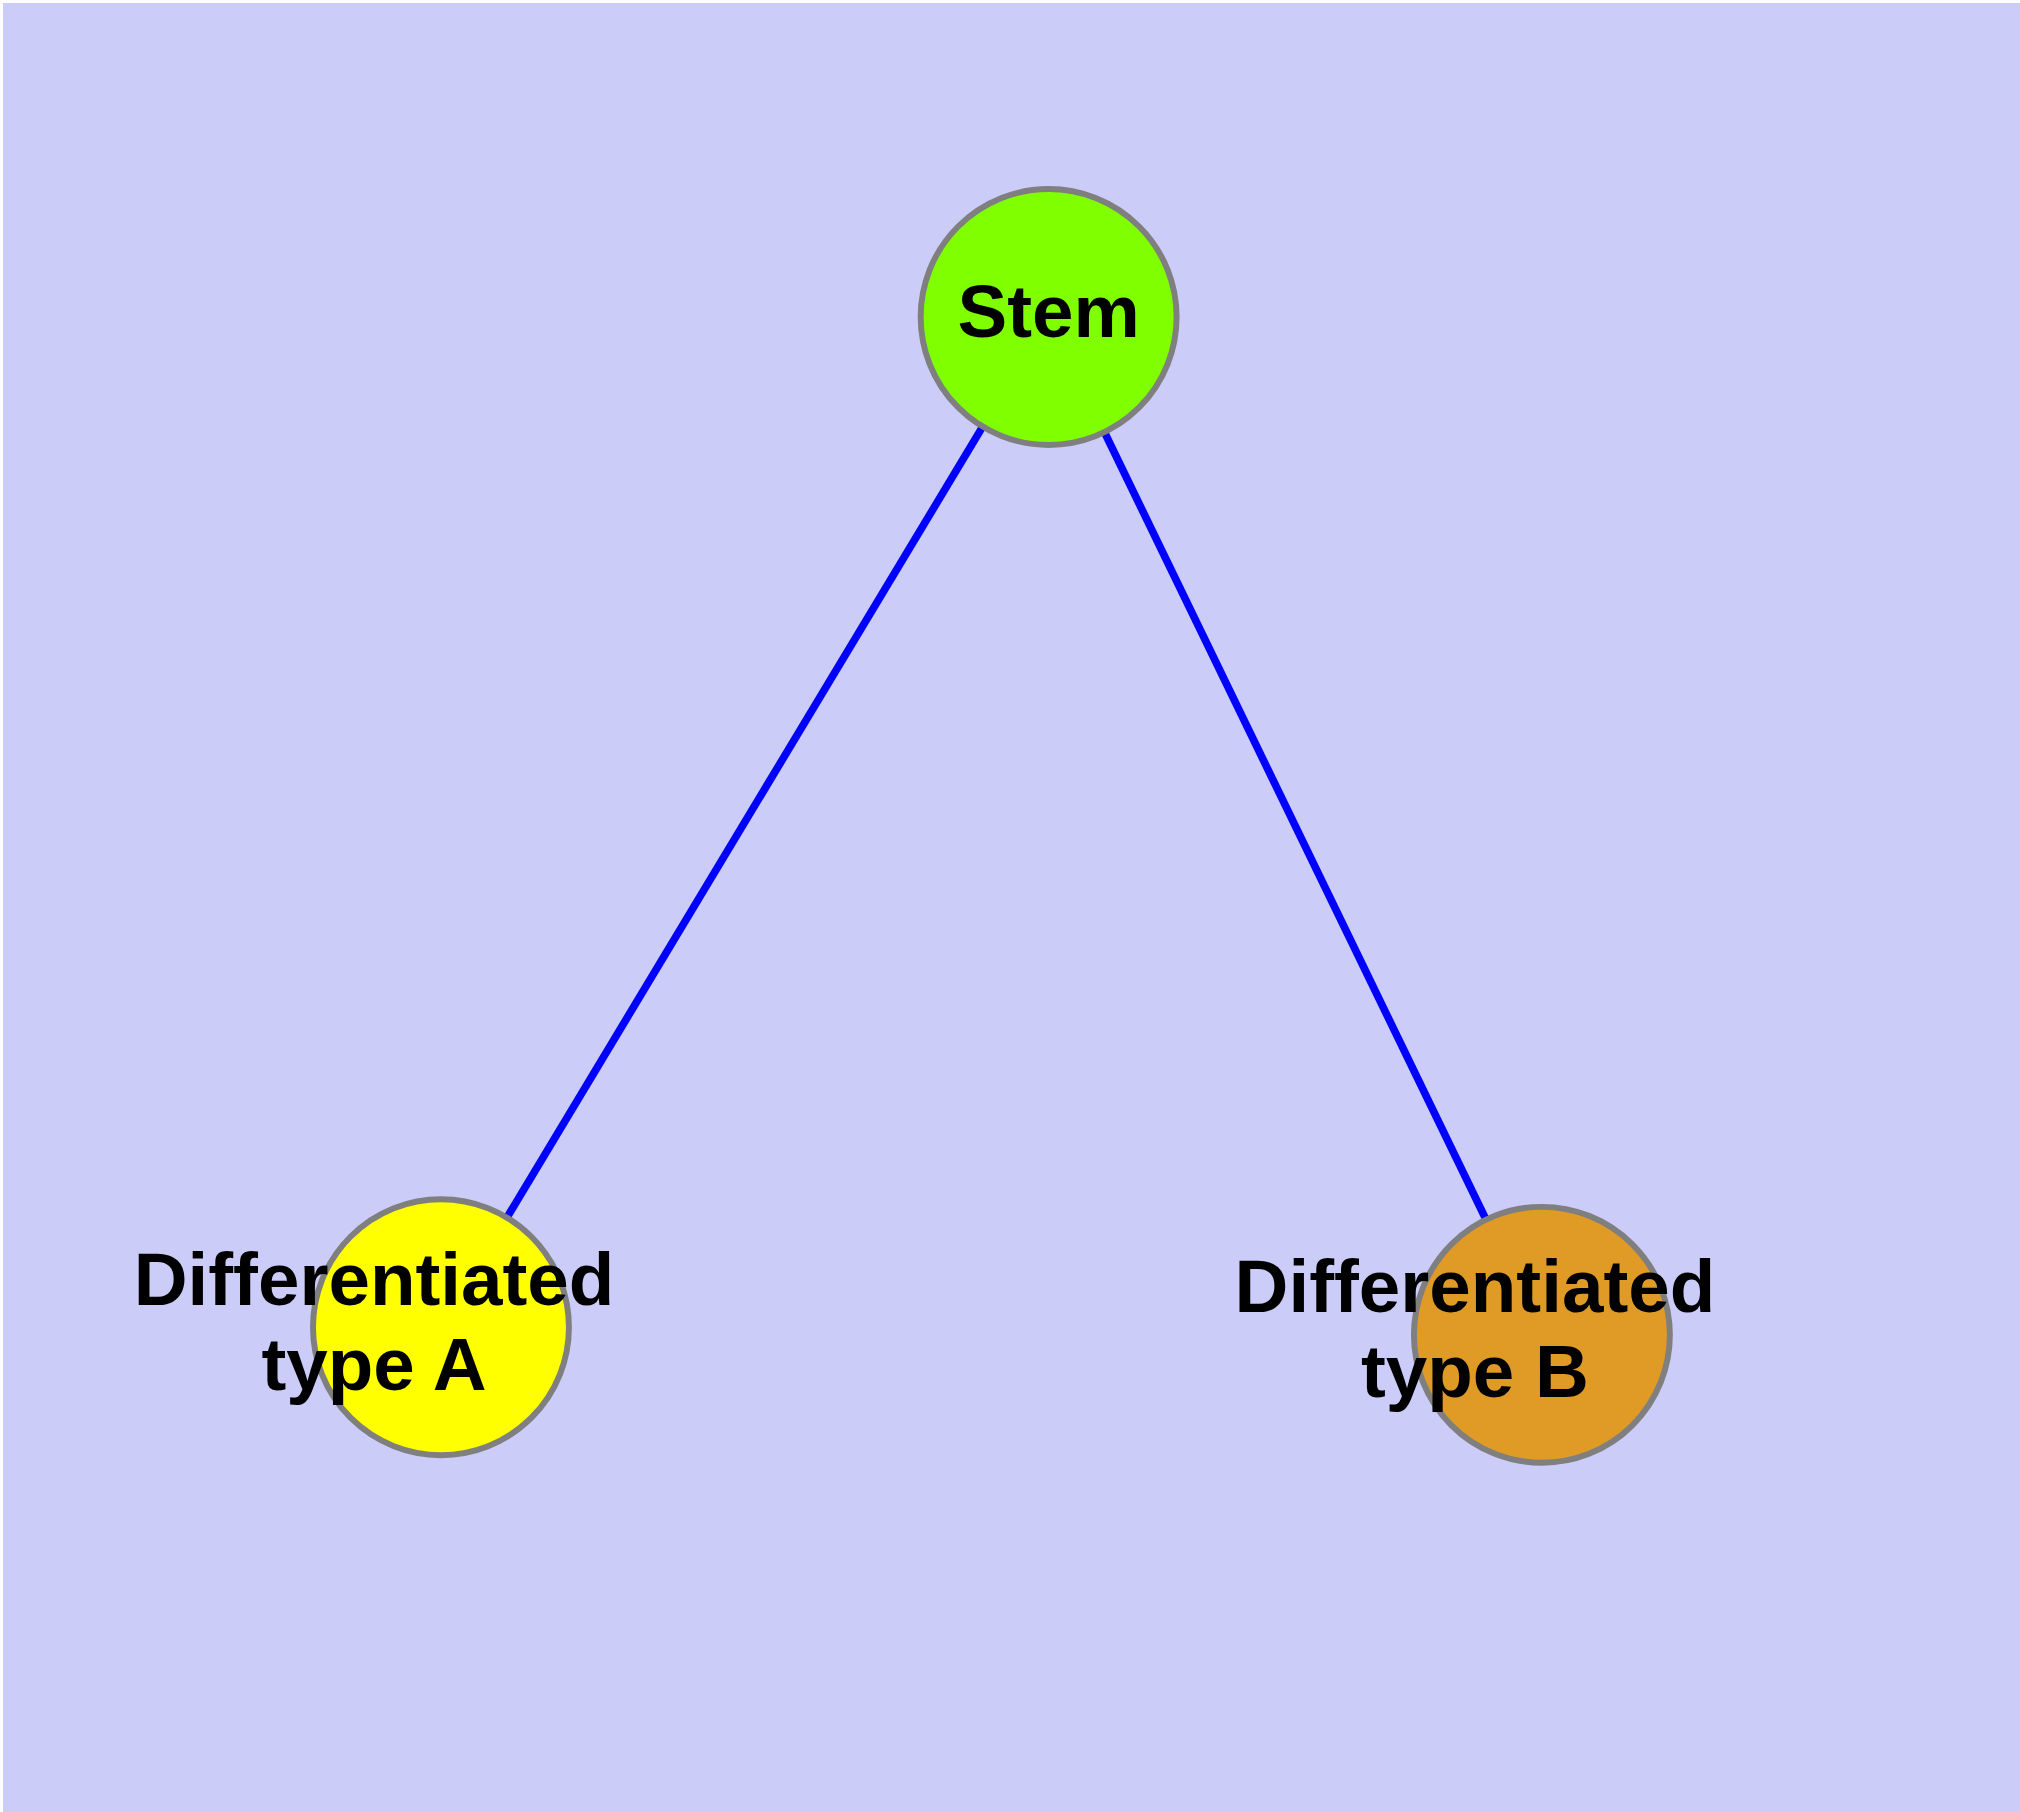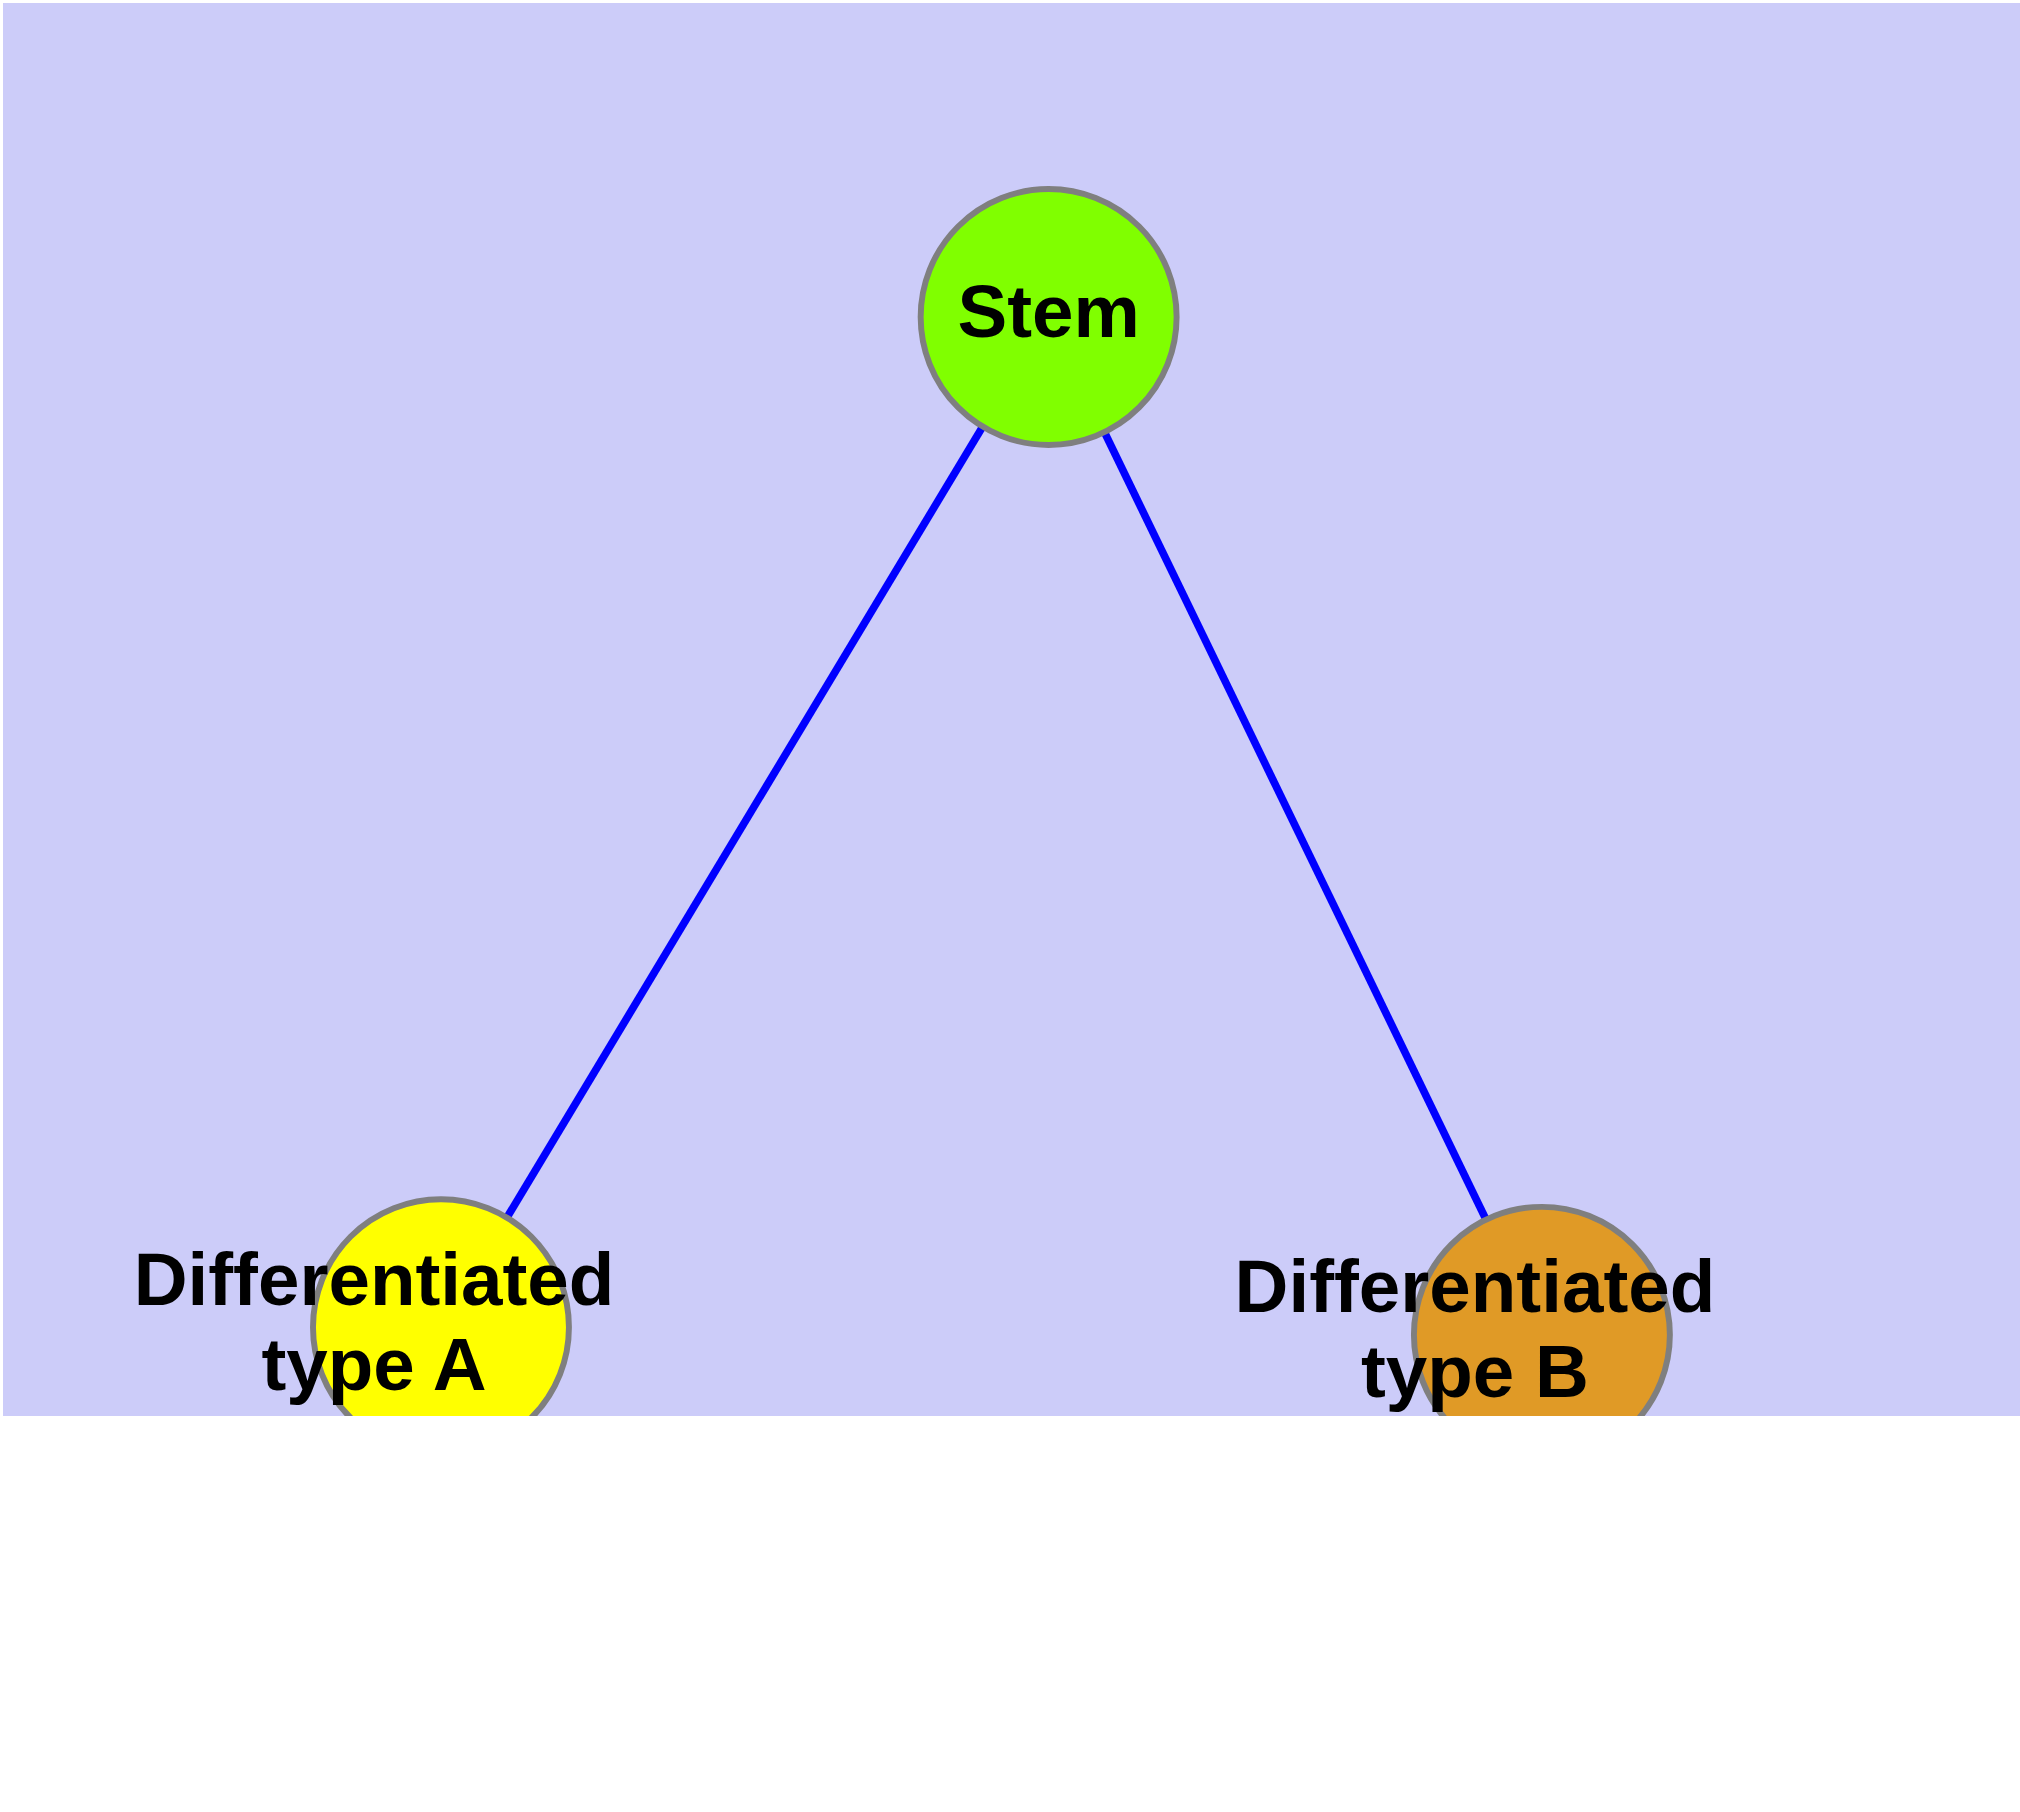--- a/index.html
+++ b/index.html
@@ -3,21 +3,21 @@
 <meta charset="utf-8">
 <style>
   html, body {
     margin: 0;
     padding: 0;
     background: #ffffff;
   }
   #canvas {
     position: relative;
     width: 2021px;
-    height: 1416px;
+    height: 1812px;
     background: #ffffff;
     overflow: hidden;
     font-family: "Liberation Sans", sans-serif;
   }
   #plot-background {
     position: absolute;
     left: 2.5px;
     top: 2.5px;
     width: 2018px;
     height: 1810px;

